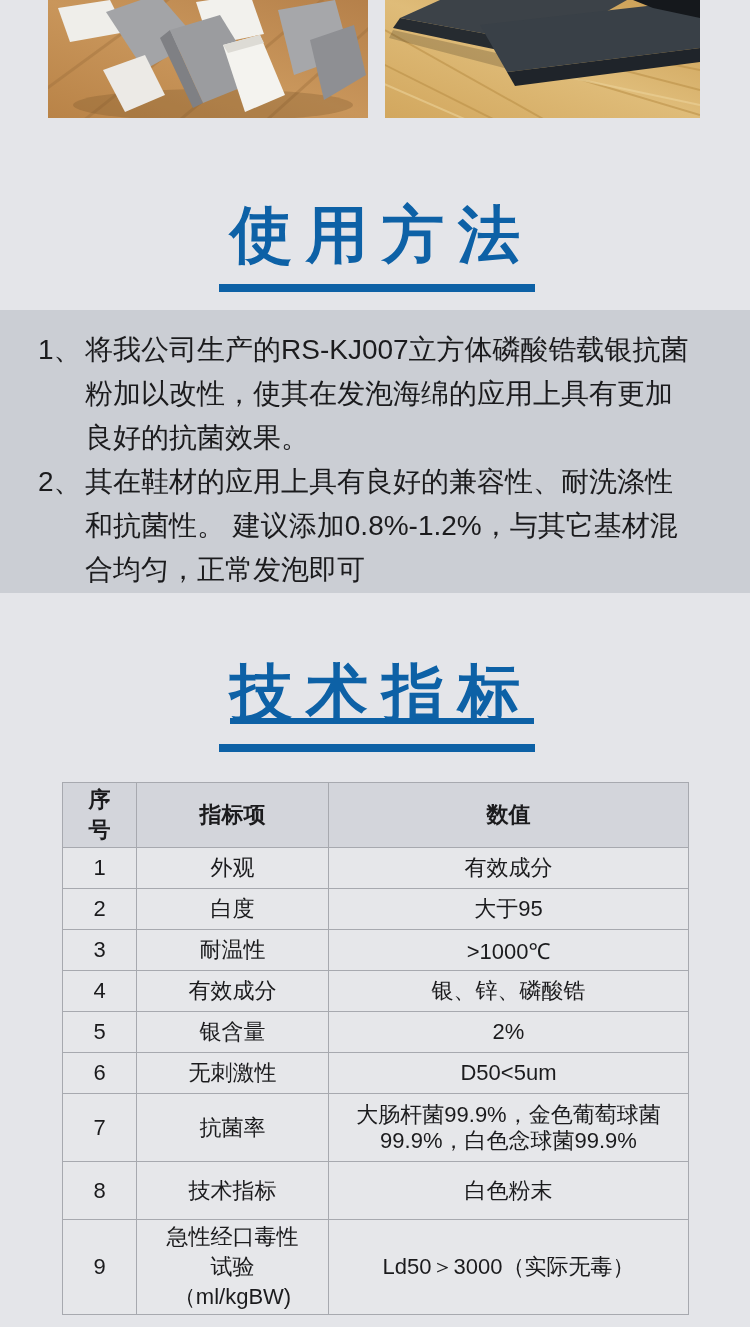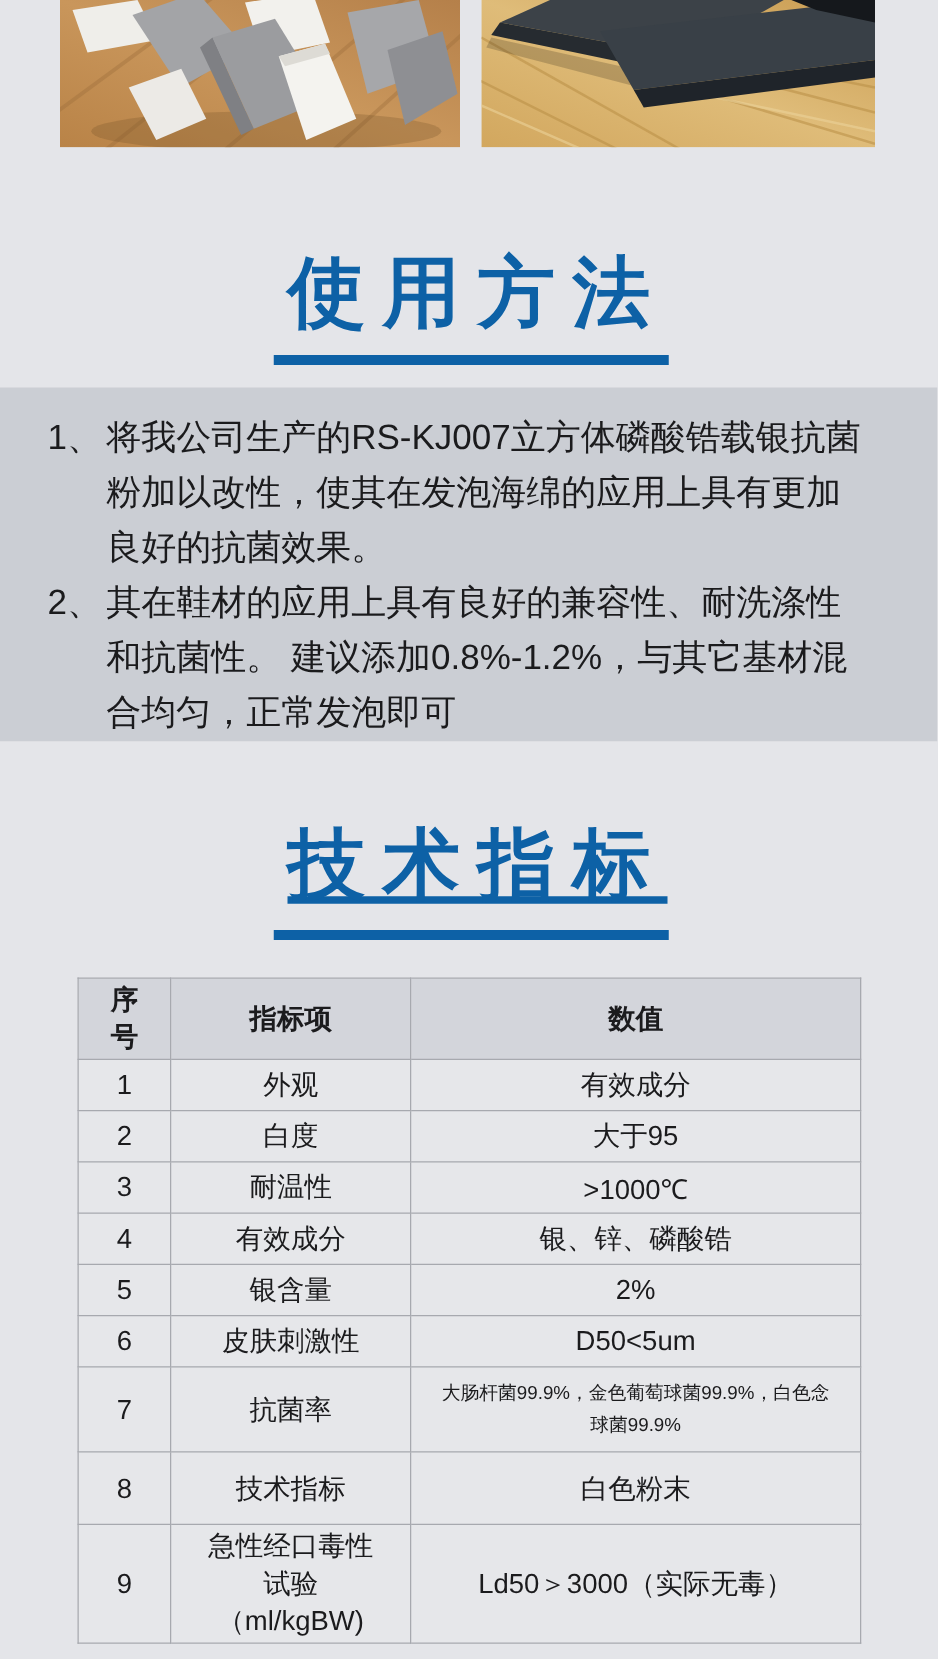--- a/index.html
+++ b/index.html
@@ -66,21 +66,21 @@
     border: 1px solid #a7a9af;
     text-align: center; vertical-align: middle;
     padding: 2px 21px;
   }
   .spec-table th { background: #d3d5db; font-weight: bold; height: 41px; }
   .spec-table td { background: #e6e7ea; font-weight: 400; }
   .spec-table tr.r  td { height: 41px; }
   .spec-table tr.r7 td { height: 68px; }
   .spec-table tr.r8 td { height: 58px; }
   .spec-table tr.r9 td { height: 72px; }
-  .spec-table td.small { font-size: 15px; line-height: 26px; }
+  .spec-table td.small { font-size: 22px; line-height: 26px; }
   .col-num   { width: 74px; }
   .col-item  { width: 192px; }
   .col-value { width: 360px; }
 </style>
 </head>
 <body>
 
 <div class="photos">
   <div class="photo photo-left">
     <svg width="320" height="118" viewBox="0 0 320 118" xmlns="http://www.w3.org/2000/svg">
@@ -193,21 +193,21 @@
     <td>有效成分</td>
     <td>银、锌、磷酸锆</td>
   </tr>
   <tr class="r">
     <td>5</td>
     <td>银含量</td>
     <td>2%</td>
   </tr>
   <tr class="r">
     <td>6</td>
-    <td>皮肤刺激性</td>
+    <td>无刺激性</td>
     <td>D50&lt;5um</td>
   </tr>
   <tr class="r7">
     <td>7</td>
     <td>抗菌率</td>
     <td class="small">大肠杆菌99.9%，金色葡萄球菌99.9%，白色念球菌99.9%</td>
   </tr>
   <tr class="r8">
     <td>8</td>
     <td>技术指标</td>

